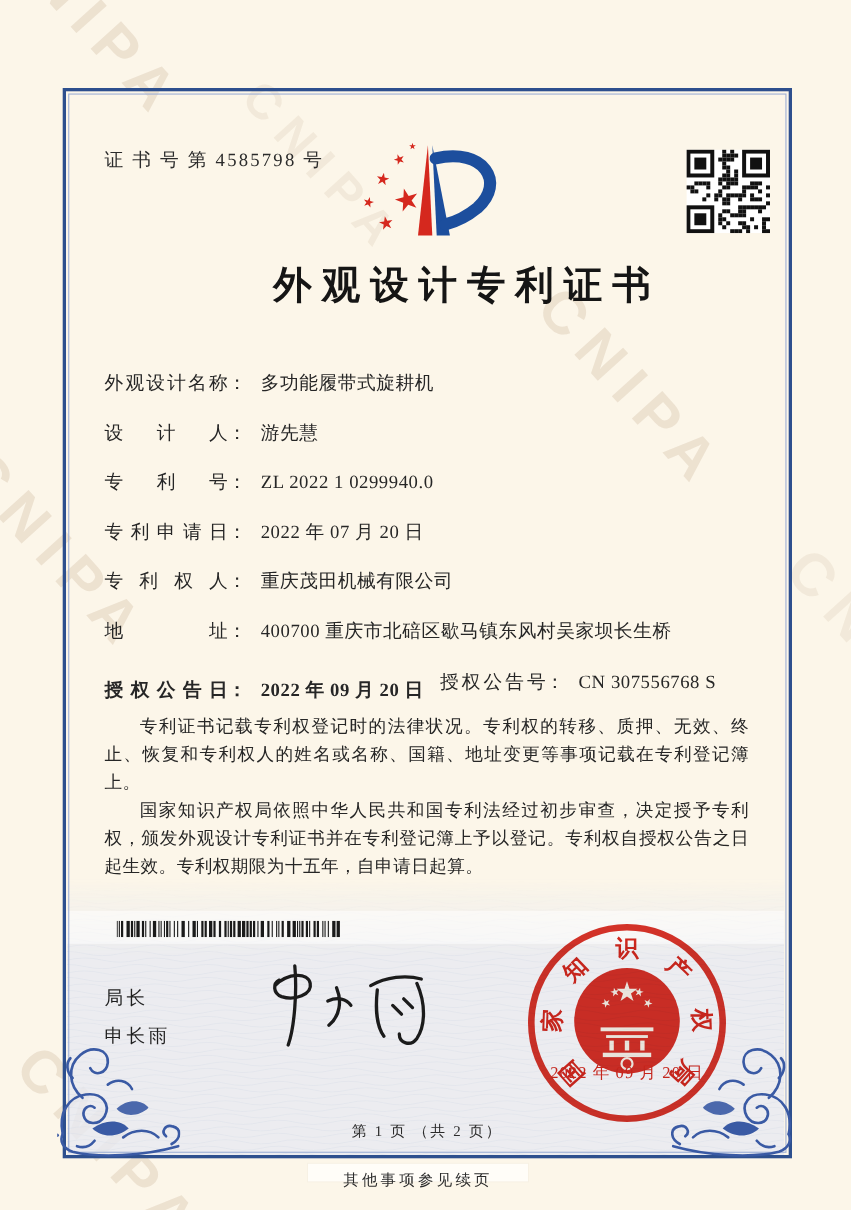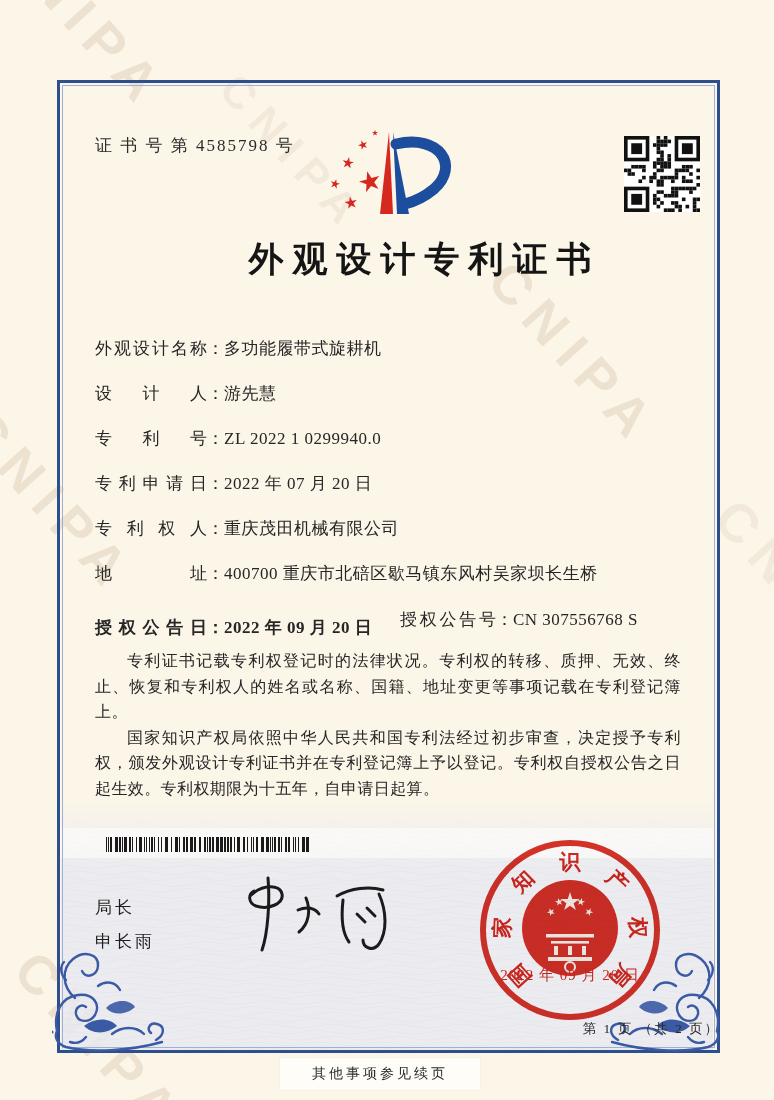--- a/index.html
+++ b/index.html
@@ -28,21 +28,21 @@
 
   .logo{left:318px;top:120px;z-index:4;}
   .qr{left:624px;top:136px;z-index:4;}
 
   .title{left:57px;top:236px;width:663px;text-align:center;font-size:35px;font-weight:bold;
          letter-spacing:9px;color:#151515;z-index:4;padding-left:36px;}
 
   .fieldrow{position:absolute;left:95px;font-size:17px;color:#262626;z-index:4;white-space:nowrap;}
   .flabel{display:inline-block;width:112px;text-align:justify;text-align-last:justify;vertical-align:top;}
   .fcolon{display:inline-block;}
-  .fvalue{letter-spacing:.5px;}
+  .fvalue{margin-left:13px;letter-spacing:.5px;}
   .col2{left:400px;}
   .col2 .flabel{width:96px;}
 
   .paras{left:95px;top:648px;width:586px;font-size:16px;line-height:25.5px;
          letter-spacing:.4px;color:#262626;z-index:4;text-align:justify;}
   .paras p{margin:0;text-indent:2em;}
 
   .barcode{left:106px;top:837px;z-index:4;}
 
   .sig-title{left:95px;top:896px;font-family:"Liberation Sans",sans-serif;
@@ -53,23 +53,23 @@
 
   
   .seal{left:478px;top:838px;width:184px;height:184px;z-index:5;mix-blend-mode:multiply;}
   .sealchar{position:absolute;left:50%;top:50%;font-size:21px;font-weight:bold;color:#d6281e;
             transform-origin:center;}
   .seal-date{position:absolute;left:0;top:128px;width:184px;text-align:center;
              font-size:15px;color:#d6281e;letter-spacing:1px;white-space:nowrap;}
 
   .ornament{z-index:4;}
 
-  .page-info{left:57px;top:1020px;width:663px;text-align:right;font-size:13.5px;
+  .page-info{left:57px;top:1020px;width:663px;text-align:center;font-size:13.5px;
              letter-spacing:2px;color:#2b2b2b;z-index:4;}
-  .note-box{left:280px;top:1058px;width:200px;height:32px;line-height:32px;background:#fffdf8;
+  .note-box{left:280px;top:1058px;width:200px;height:16px;line-height:32px;background:#fffdf8;
             text-align:center;font-size:14px;letter-spacing:3px;color:#2b2b2b;z-index:4;
             box-shadow:0 0 0 1px rgba(0,0,0,0.02);}
 </style>
 </head>
 <body>
 
 <span class="wm" style="left:-30px;top:-14px;">CNIPA</span>
 <span class="wm" style="left:196px;top:128px;font-size:44px;color:rgba(201,180,152,.18);">CNIPA</span>
 <span class="wm" style="left:462px;top:322px;">CNIPA</span>
 <span class="wm" style="left:-62px;top:470px;">CNIPA</span>

